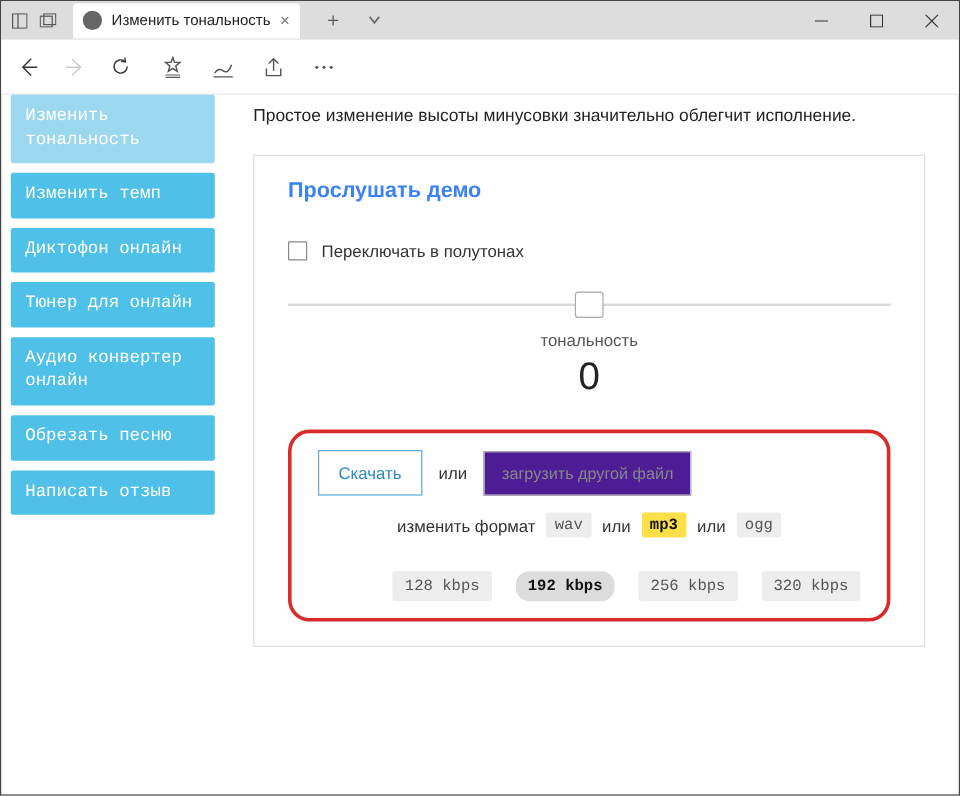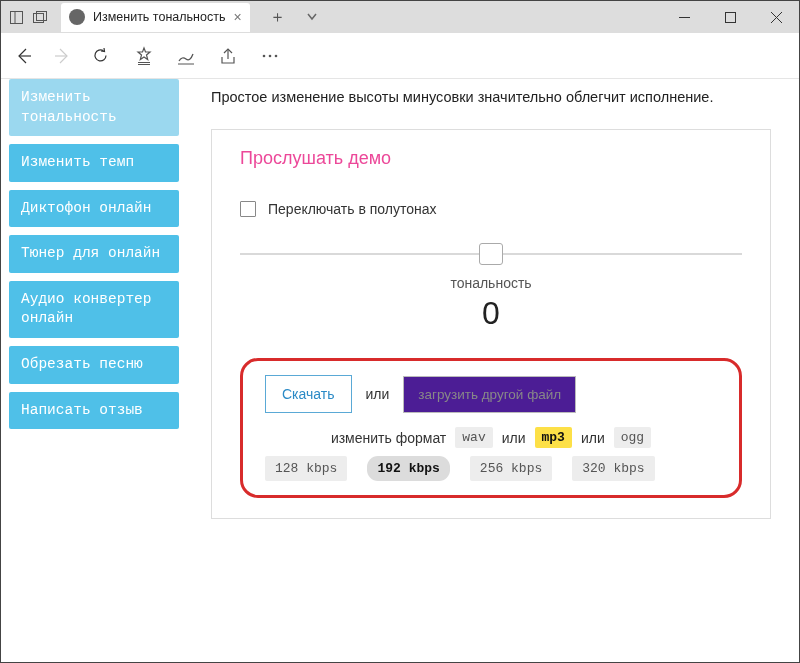--- a/index.html
+++ b/index.html
@@ -76,21 +76,21 @@
       border-radius: 2px;
       cursor: pointer;
     }
     .side-item.active { background: #9BD8EF; }
     .main { flex: 1; padding: 4px 28px 0 20px; }
     .subtitle { font-size: 14.5px; color: #222; margin: 6px 0 24px; }
     .panel {
       border: 1px solid #ddd;
       padding: 18px 28px 20px;
     }
-    .demo-title { font-size: 18px; color: #ec4899; font-weight: 400; margin-bottom: 22px; }
+    .demo-title { font-size: 18px; color: #3b82f6; font-weight: 700; margin-bottom: 22px; }
     .player-row { display: flex; align-items: center; gap: 20px; }
     .play-btn { width: 48px; height: 38px; background: #d3d3d3; display: flex; align-items: center; justify-content: center; border-radius: 2px; cursor: pointer; }
     .play-triangle { width: 0; height: 0; border-left: 12px solid #fff; border-top: 7px solid transparent; border-bottom: 7px solid transparent; margin-left: 3px; }
     .player-body { flex: 1; }
     .time-row { font-size: 14px; color: #444; margin-bottom: 5px; }
     .progress-track { width: 100%; height: 6px; background: #e8e8e8; border-radius: 3px; position: relative; }
     .progress-fill { height: 100%; background: #4FC0E8; border-radius: 3px; width: 10%; }
     .check-row { margin-top: 32px; display: flex; align-items: center; gap: 12px; }
     .checkbox { width: 16px; height: 16px; border: 1.5px solid #888; border-radius: 1px; }
     .check-label { font-size: 14px; color: #333; }
@@ -105,21 +105,21 @@
       border-radius: 18px;
       padding: 14px 22px 14px;
     }
     .dl-row { display: flex; align-items: center; gap: 14px; }
     .btn-download { border: 1px solid #5aa9d6; color: #2b8ac6; background: #fff; padding: 10px 16px; font-size: 14px; cursor: pointer; }
     .or-text { color: #333; font-size: 14px; }
     .btn-upload { border: 1px solid #bbb; color: #888; background: #4c1d95; padding: 10px 14px; font-size: 13.5px; cursor: pointer; }
     .fmt-row { margin-top: 14px; font-size: 14px; color: #333; display: flex; align-items: center; gap: 9px; justify-content: center; }
     .fmt-chip { background: #ededed; padding: 3px 7px; border-radius: 2px; cursor: pointer; font-family: "Courier New", monospace; font-size: 13px; color: #555; }
     .fmt-chip.sel { background: #fde047; color: #111; font-weight: bold; }
-    .rate-row { margin-top: 8px; display: flex; gap: 20px; justify-content: flex-start; }
+    .rate-row { margin-top: 28px; display: flex; gap: 20px; justify-content: flex-end; }
     .rate-chip { background: #ededed; padding: 5px 10px; border-radius: 2px; cursor: pointer; font-family: "Courier New", monospace; font-size: 13px; color: #555; }
     .rate-chip.sel { background: #dcdcdc; color: #111; font-weight: bold; border-radius: 11px; }
     svg { display: block; }
   </style>
 </head>
 <body>
 
 <div class="window-titlebar">
   <div class="titlebar-left">
     <span class="titlebar-icon">

